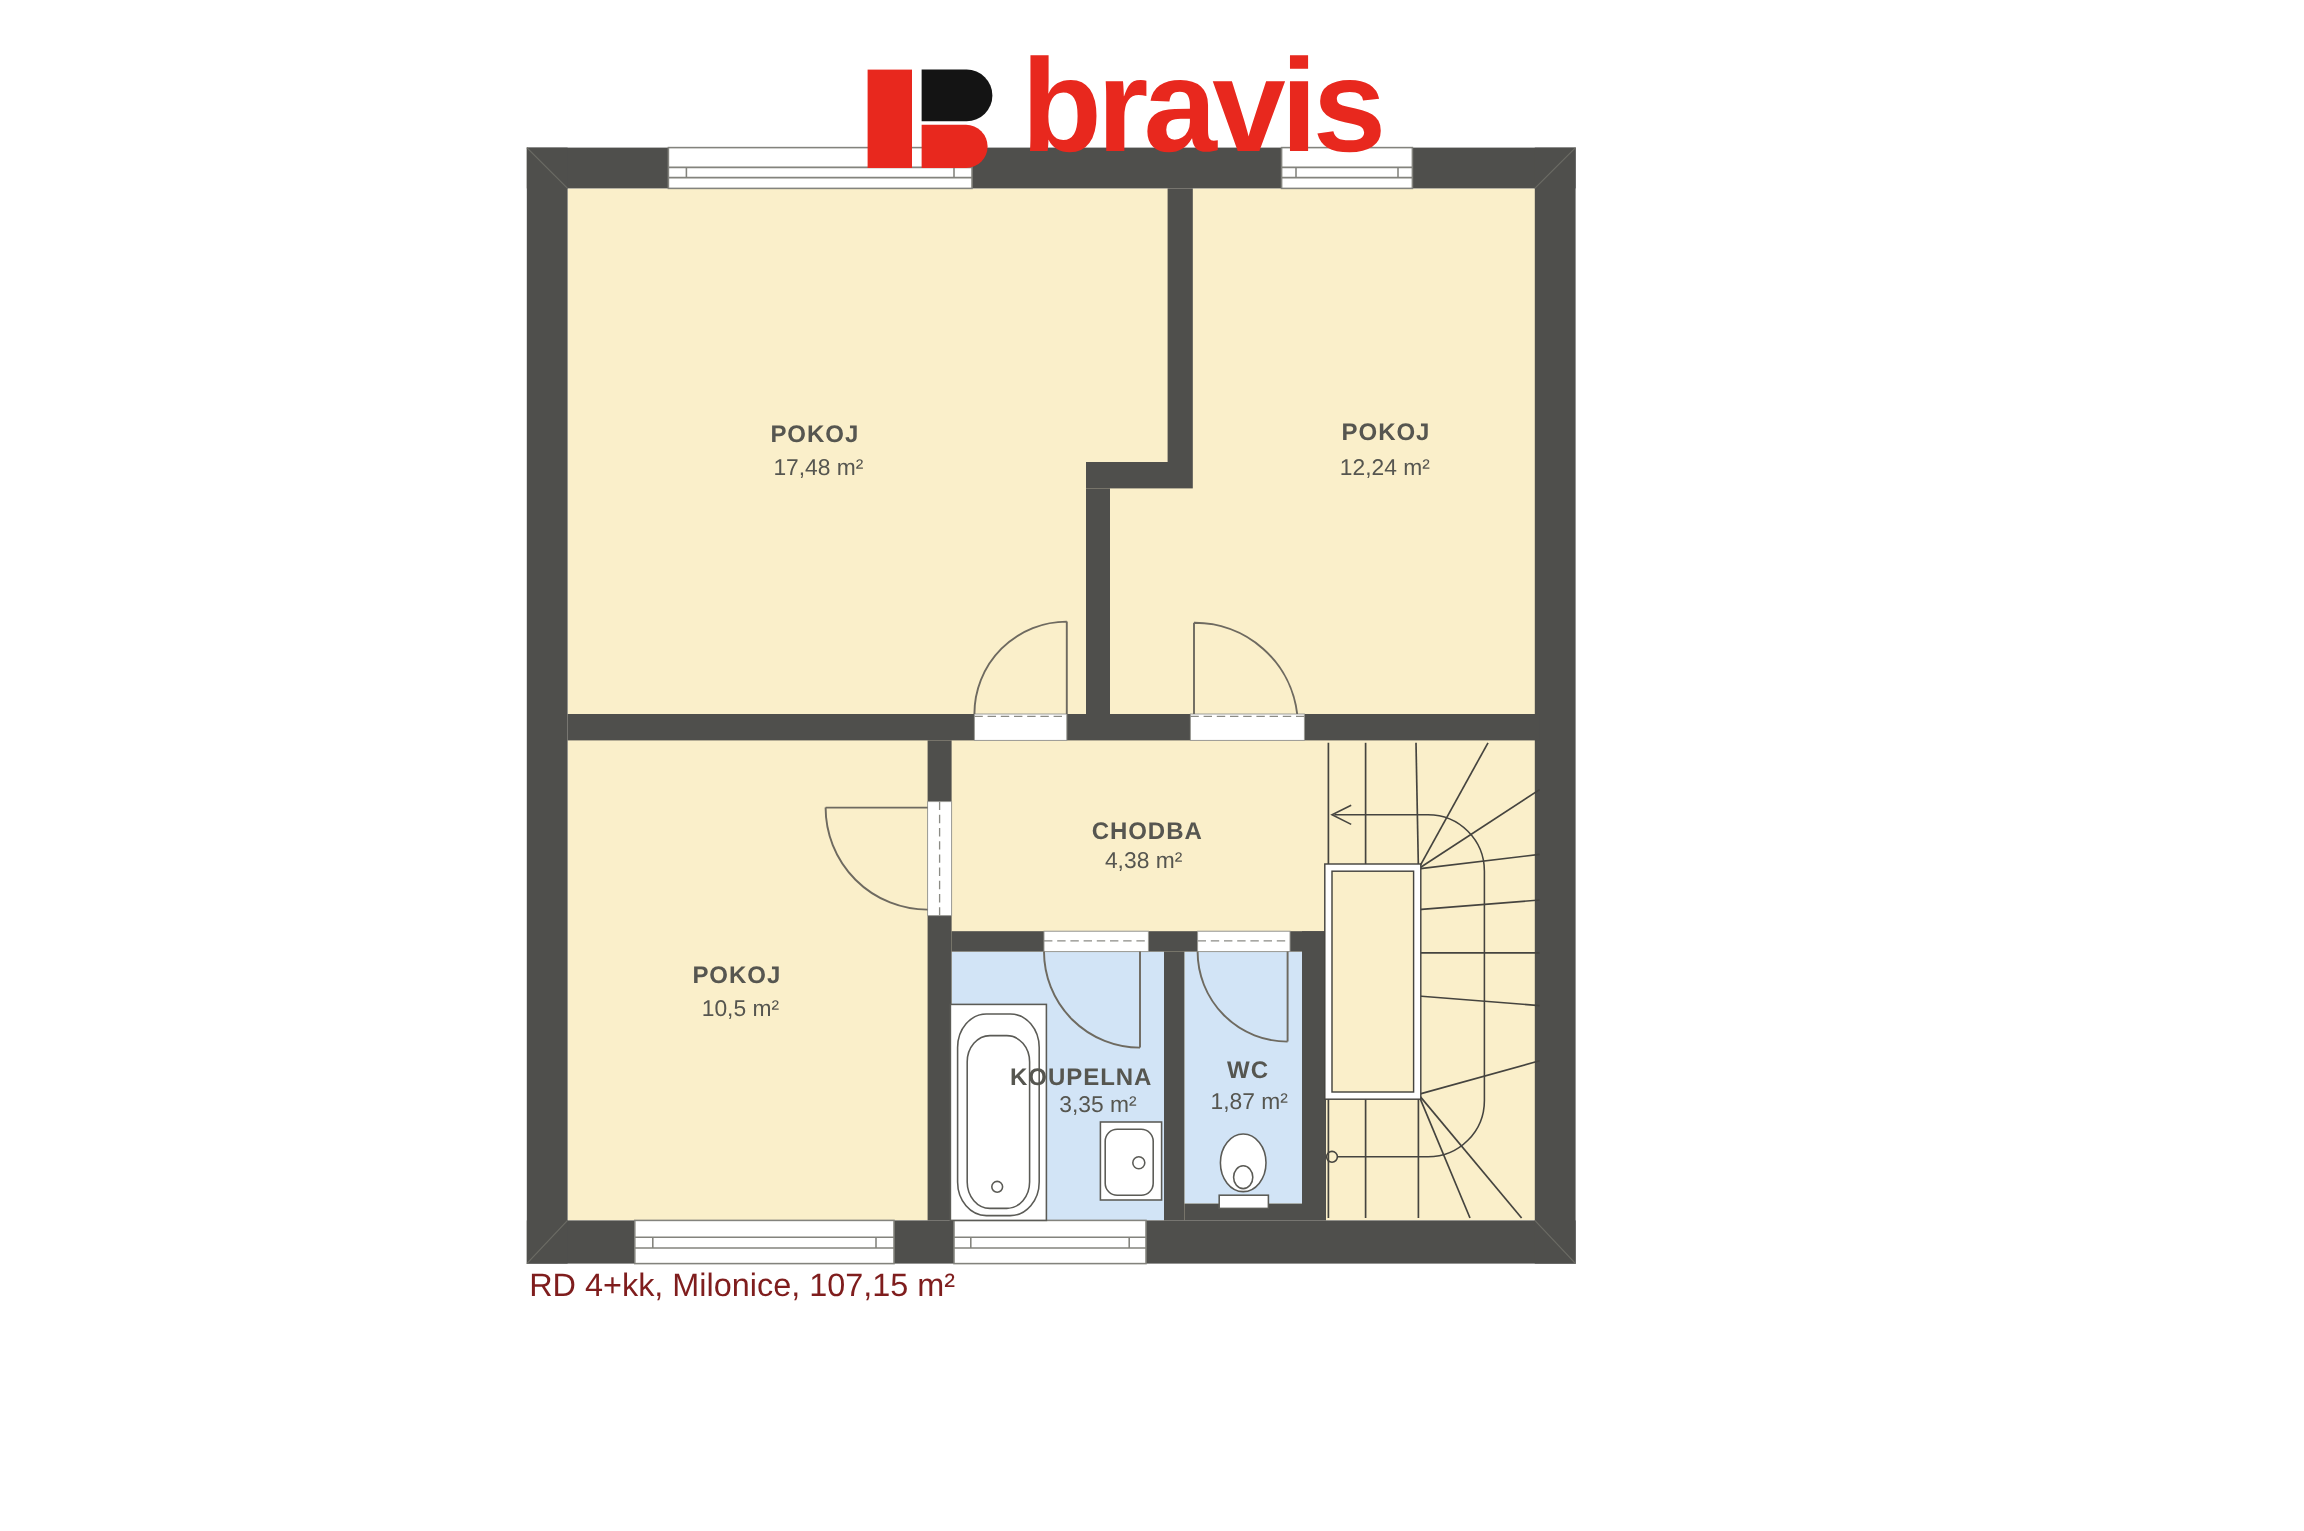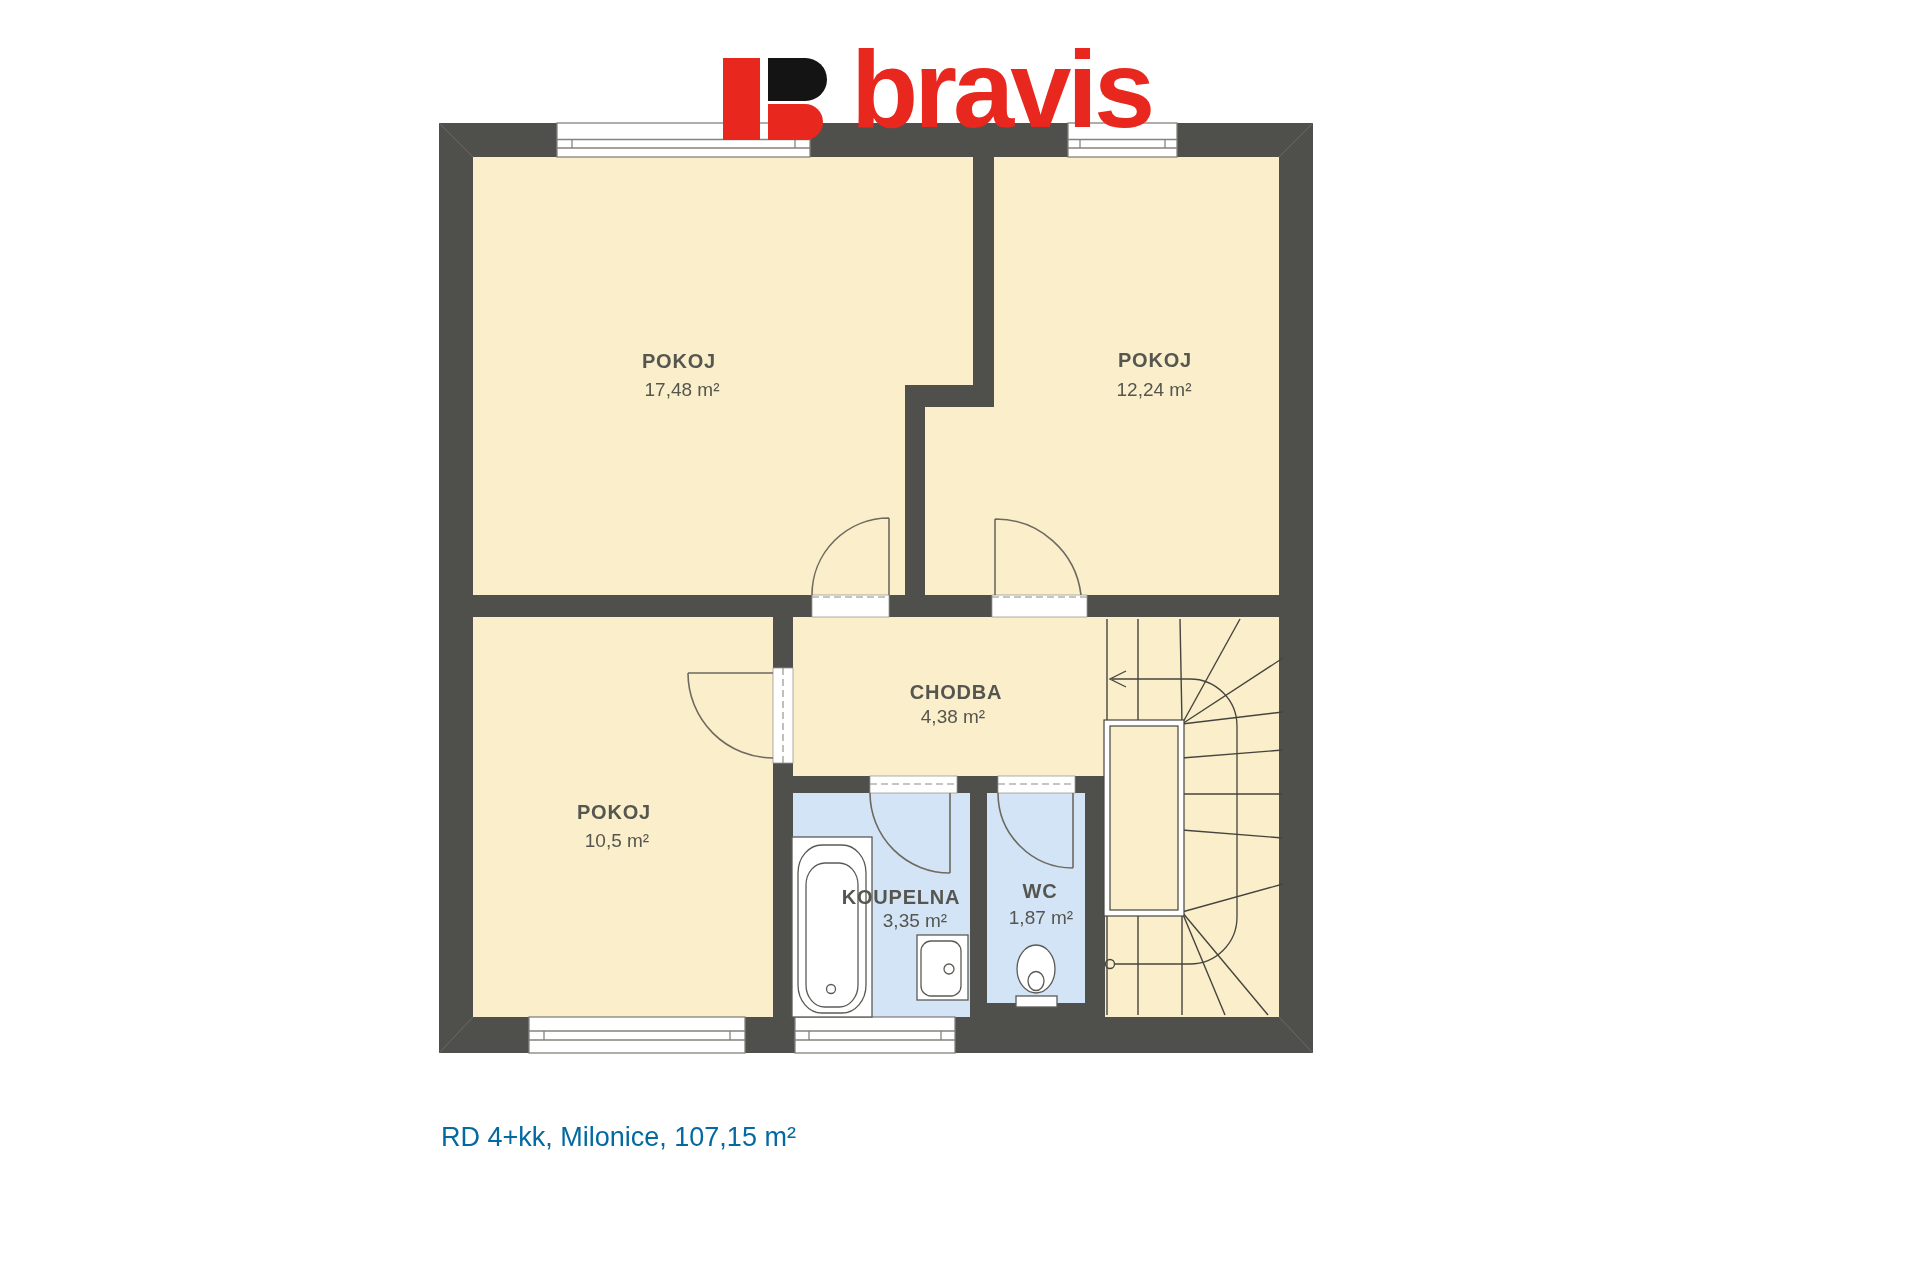--- a/index.html
+++ b/index.html
@@ -12,21 +12,21 @@
   
   .logo{position:absolute;left:0;top:0;z-index:10;}
   .logo-bar{position:absolute;left:723px;top:58px;width:37px;height:82px;background:#e8281e;}
   .logo-bowl-top{position:absolute;left:768px;top:58px;width:59px;height:43px;background:#141414;
                  border-radius:0 43px 43px 0;}
   .logo-bowl-bottom{position:absolute;left:768px;top:104px;width:55px;height:36px;background:#e8281e;
                  border-radius:0 36px 36px 0;}
   .logo-text{position:absolute;left:851px;top:34px;font-size:110px;font-weight:bold;
              letter-spacing:-4px;line-height:1;color:#e8281e;text-align:right;}
   
-  .caption{position:absolute;left:441px;top:1122px;font-size:27px;line-height:1.18;color:#0369a1;}
+  .caption{position:absolute;left:441px;top:1056px;font-size:27px;line-height:1.18;color:#7f1d1d;}
 </style>
 </head>
 <body>
 
 <div class="page">
 
   <svg class="plan-svg" width="1920" height="1276" viewBox="0 0 1920 1276">
 
     <rect x="473" y="157" width="808" height="860" fill="#faefca"></rect>
 

